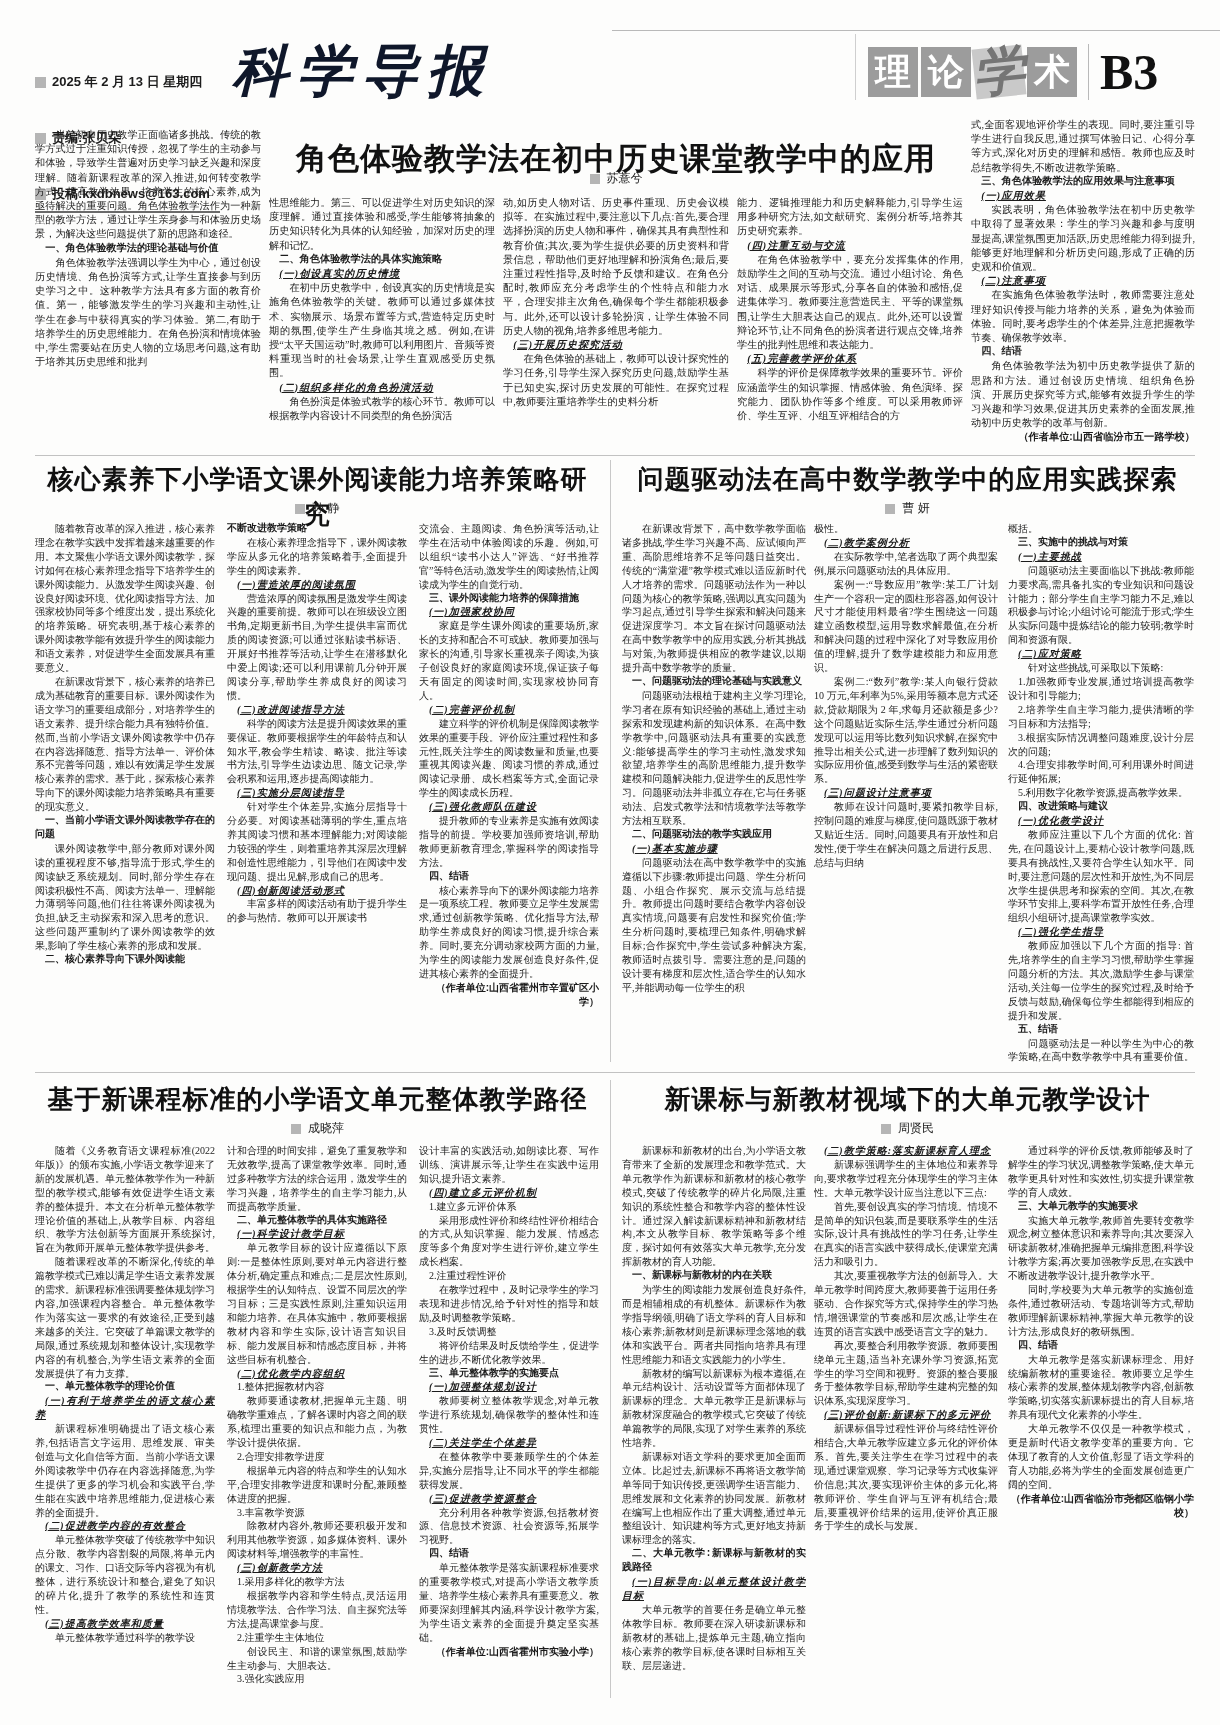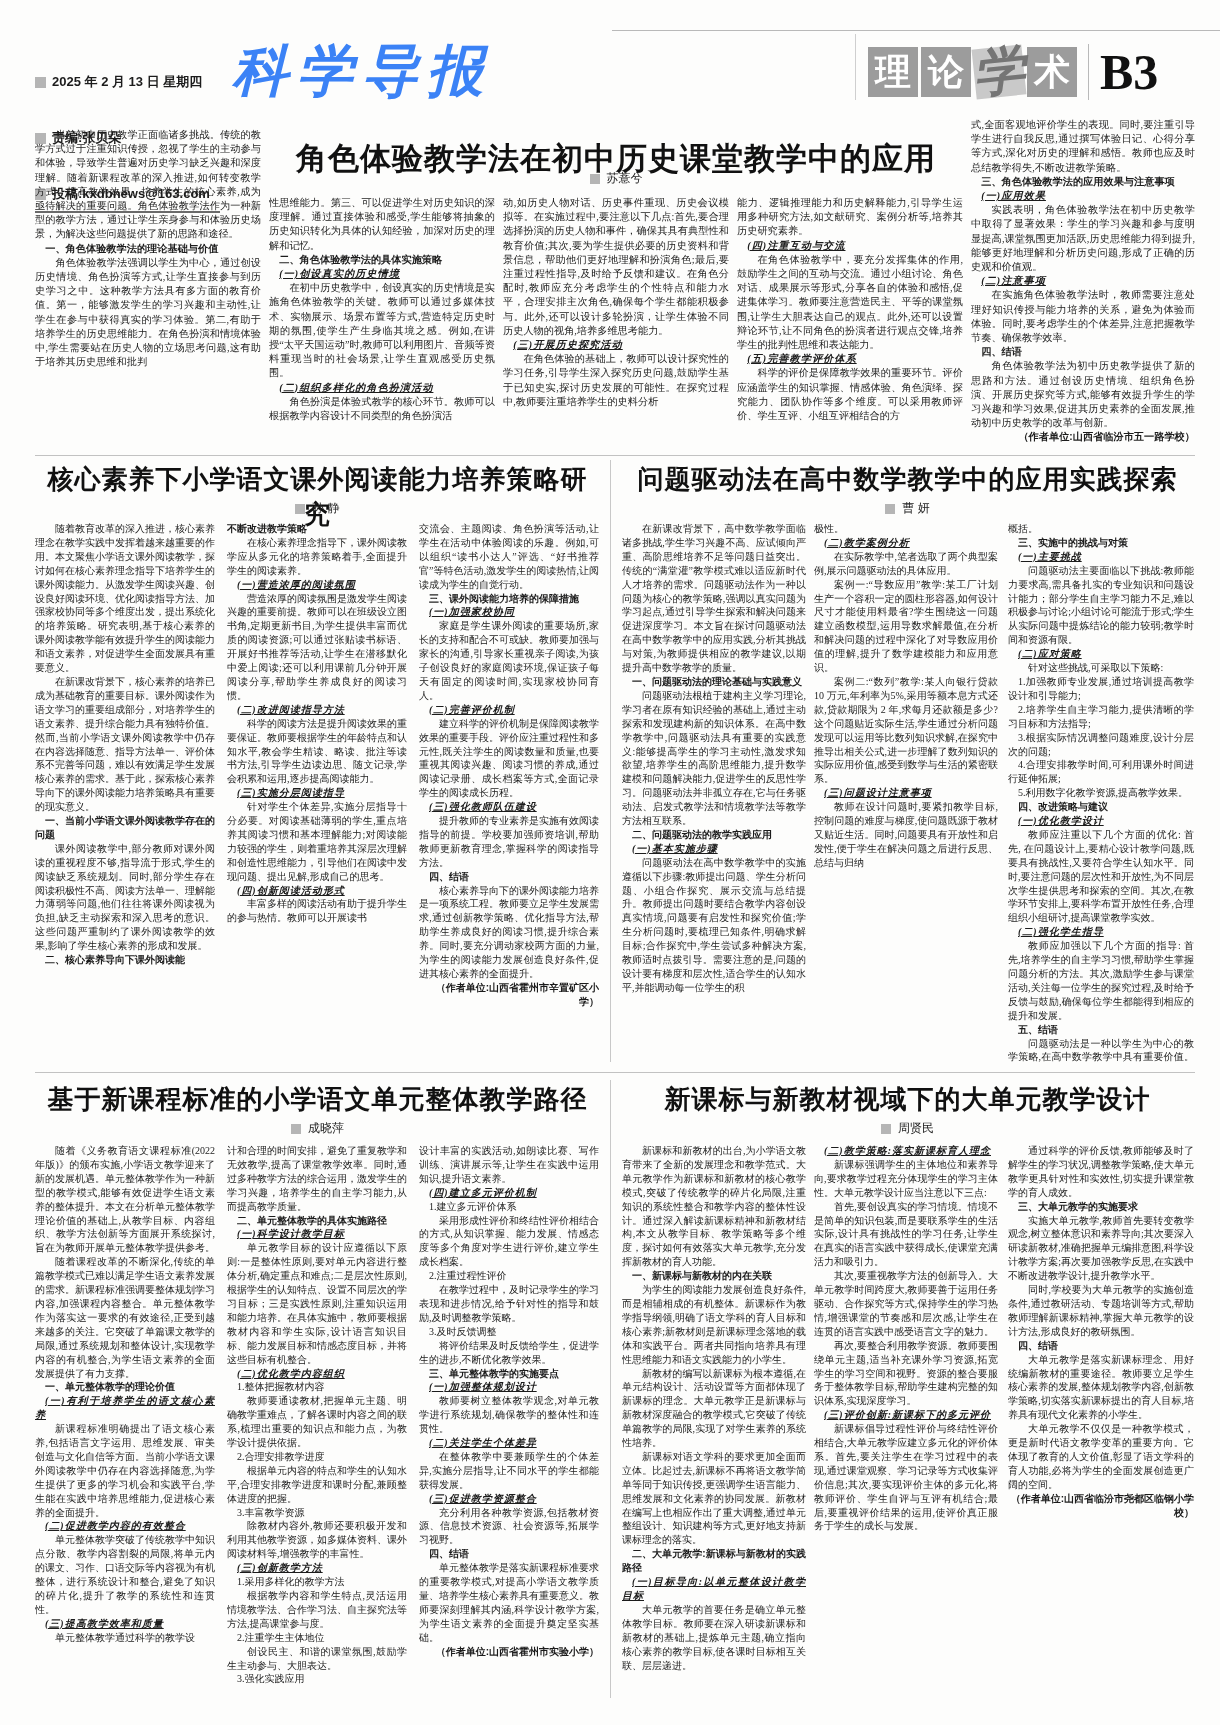--- a/index.html
+++ b/index.html
@@ -4,21 +4,21 @@
 <style>
   html,body{margin:0;padding:0;background:#e8e8e8;}
   #paper{position:relative;width:1220px;height:1725px;background:#fdfdfc;margin:0 auto;overflow:hidden;
          font-family:"Liberation Serif","DejaVu Serif",serif;color:#1c1c1c;}
   
   .info{position:absolute;left:35px;top:36px;width:185px;padding-bottom:7px;border-bottom:2px solid #6a6a6a;}
   .info-line{display:flex;align-items:center;gap:6px;font-family:"Liberation Sans","DejaVu Sans",sans-serif;
              font-weight:bold;font-size:13px;line-height:20px;white-space:nowrap;margin-top:36px;}
   .sq{display:inline-block;width:11px;height:11px;background:#b5b5b5;flex:0 0 auto;}
   .masthead{position:absolute;left:232px;top:34px;width:330px;font-size:56px;font-weight:bold;font-style:italic;
-            letter-spacing:9px;color:#3b82f6;font-family:"DejaVu Serif",serif;}
+            letter-spacing:9px;color:#0f172a;font-family:"DejaVu Serif",serif;}
   .toprule{position:absolute;left:612px;top:30px;width:608px;height:1px;background:#b9b9b9;}
   .banner{position:absolute;left:868px;top:44px;display:flex;align-items:center;gap:3px;}
   .tile{width:50px;height:50px;background:#9c9c9c;color:#fff;display:flex;align-items:center;justify-content:center;
         font-family:"Liberation Sans","DejaVu Sans",sans-serif;font-weight:bold;font-size:36px;}
   .tile.light{background:#c9c9c9;color:#757575;font-family:"DejaVu Serif",serif;font-style:italic;font-size:52px;
               overflow:visible;transform:rotate(-6deg);}
   .bdiv{width:1px;height:56px;background:#b9b9b9;margin:0 8px;}
   .pageno{font-family:"Liberation Serif",serif;font-weight:bold;font-size:50px;color:#111;line-height:50px;}
   .vtick{position:absolute;left:855px;top:34px;width:1px;height:66px;background:#cfcfcf;}
   
@@ -33,21 +33,21 @@
           font-size:12px;color:#222;}
   .byline .sq{width:10px;height:10px;margin-right:7px;vertical-align:middle;}
   
   .col{position:absolute;overflow:hidden;text-align:justify;}
   .col{font-size:10px;line-height:13.9px;}
   .col.wide{font-size:10.2px;line-height:14.2px;}
   .col p,.col h4,.col h5{margin:0;padding:0;font-size:inherit;line-height:inherit;}
   .b-p{text-indent:2em;}
   .b-cont{text-indent:0;}
   .b-li{text-indent:1em;}
-  .b-h1,.b-h1c{font-family:Liberation Sans, sans-serif;font-weight:bold;text-indent:1em;}
+  .b-h1,.b-h1c{font-family:Liberation Mono, monospace;font-weight:bold;text-indent:1em;}
   .b-h1c{text-indent:0;}
   .b-h2{font-weight:bold;font-style:italic;text-indent:1em;letter-spacing:1px;text-decoration:underline;}
   .b-attr{font-family:"Liberation Sans","DejaVu Sans",sans-serif;font-weight:bold;text-align:right;text-indent:0;}
 </style>
 </head>
 <body>
 
 <div id="paper">
 
   <div class="info">

